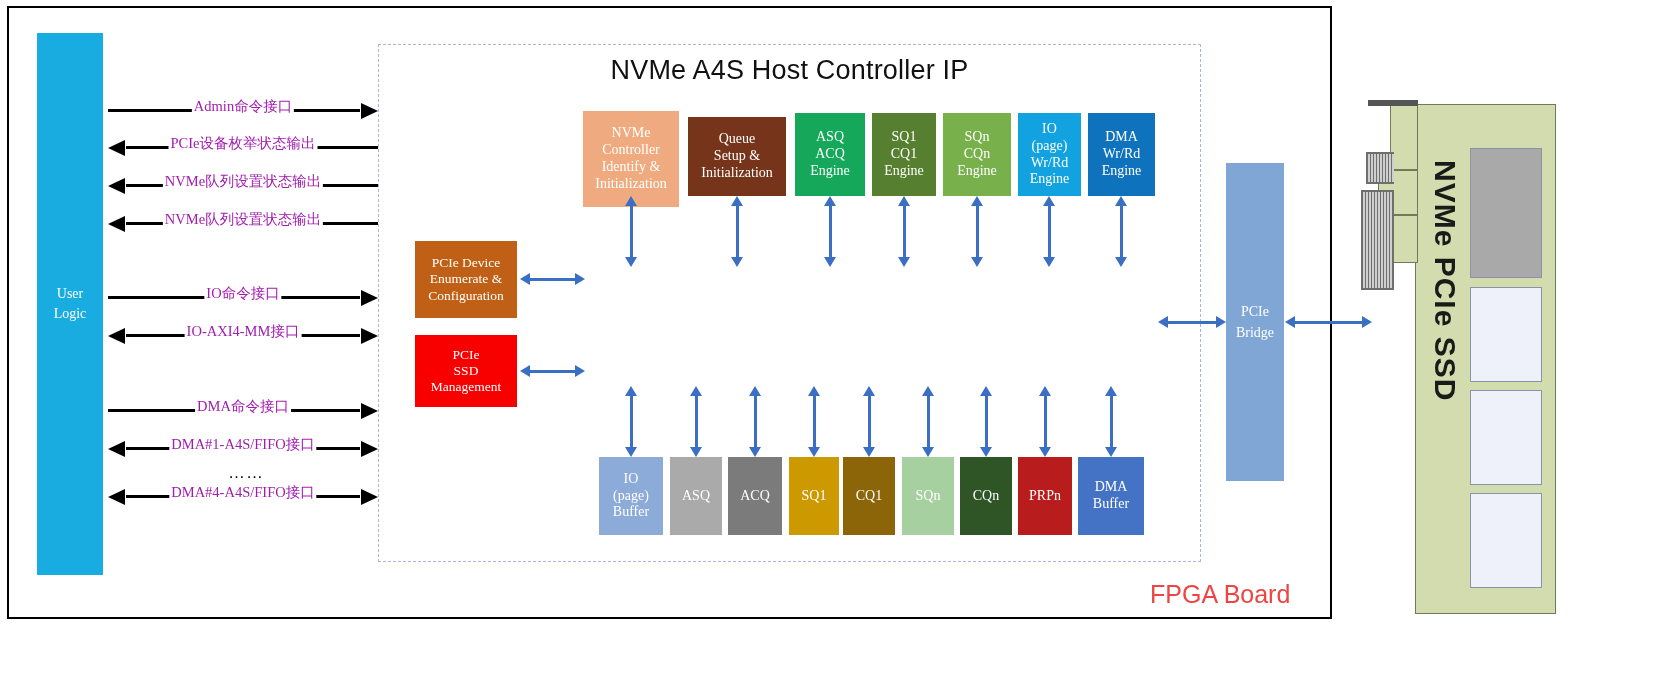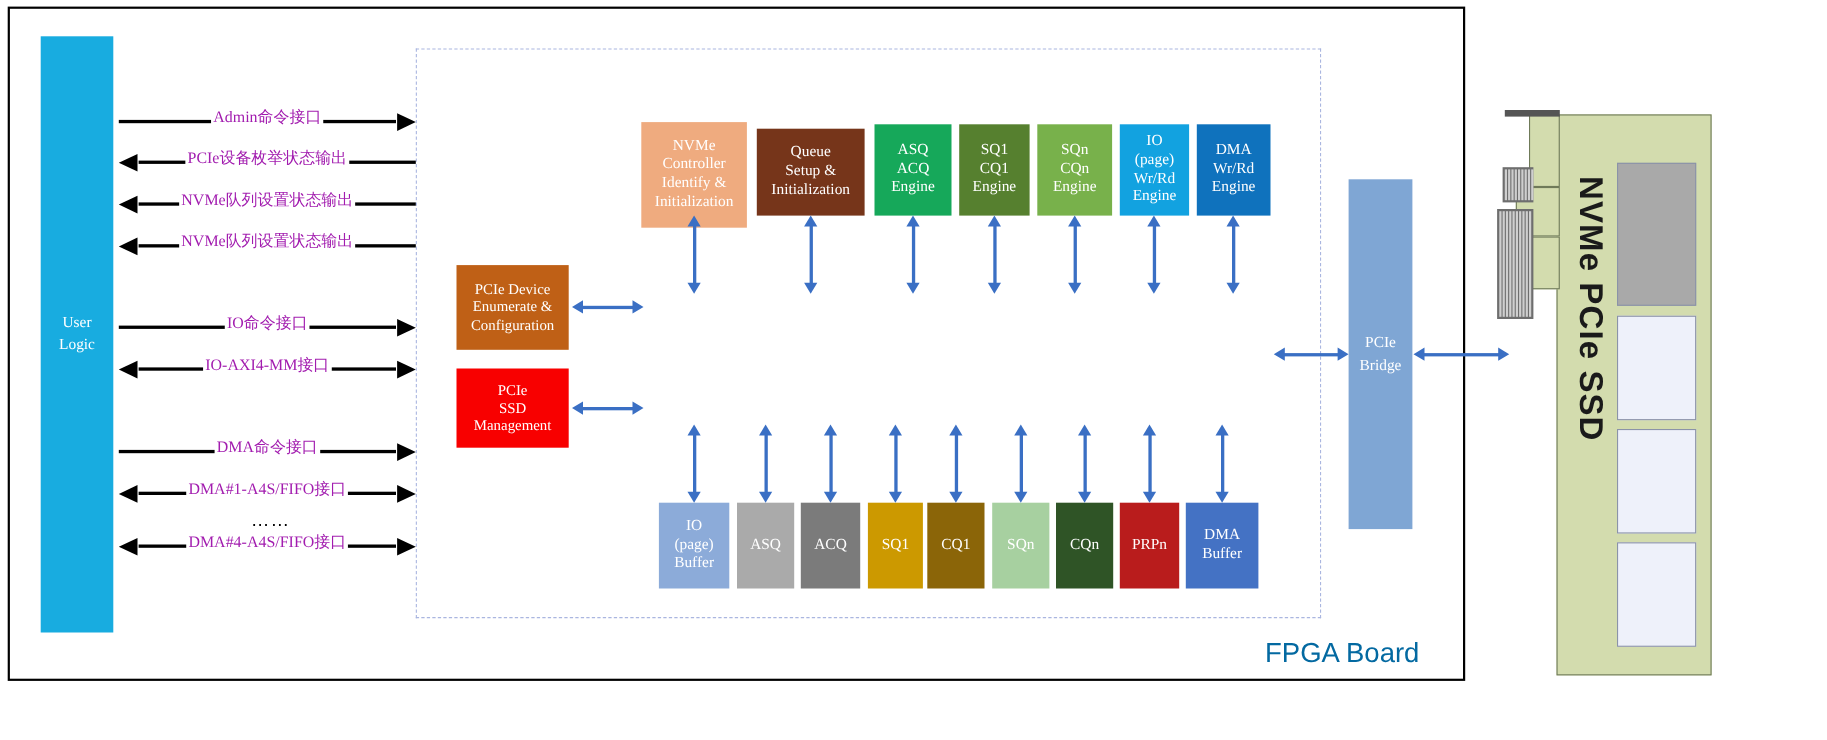--- a/index.html
+++ b/index.html
@@ -40,39 +40,40 @@
 
   
   .vconn{position:absolute;width:3px;background:#3a6fc4;}
   .vhead-d{position:absolute;width:0;height:0;border-left:6.5px solid transparent;border-right:6.5px solid transparent;border-top:10px solid #3a6fc4;}
   .vhead-u{position:absolute;width:0;height:0;border-left:6.5px solid transparent;border-right:6.5px solid transparent;border-bottom:10px solid #3a6fc4;}
   .hconn{position:absolute;height:3px;background:#3a6fc4;}
   .hhead-r{position:absolute;width:0;height:0;border-top:6.5px solid transparent;border-bottom:6.5px solid transparent;border-left:10px solid #3a6fc4;}
   .hhead-l{position:absolute;width:0;height:0;border-top:6.5px solid transparent;border-bottom:6.5px solid transparent;border-right:10px solid #3a6fc4;}
 
   .fpga-label{position:absolute;left:1150px;top:580px;font-family:"Liberation Sans",sans-serif;
-    font-size:25px;color:#0369a1;}
+    font-size:25px;color:#ef4444;}
 
   
   .ssd-pcb{position:absolute;background:#d3dcae;border:1.5px solid #6f7a59;box-sizing:border-box;}
   .ssd-text{position:absolute;font-family:"Liberation Sans",sans-serif;font-weight:bold;font-size:30px;color:#1a1a1a;
     writing-mode:vertical-rl;letter-spacing:1px;}
   .chip{position:absolute;border:1.5px solid #8b93a8;box-sizing:border-box;}
   .fingers{position:absolute;background:#6e6e6e;}
   .finger{position:absolute;background:#cfcfcf;width:1.6px;}
   .bracket{position:absolute;background:#d3dcae;border:1.5px solid #6f7a59;box-sizing:border-box;}
   .bracket-top{position:absolute;background:#555;}
 </style>
 </head>
 <body>
 
 <div id="stage">
 
   <div class="outer-frame"></div>
   <div class="ip-region"></div>
+  <div class="ip-title">NVMe A4S Host Controller IP</div>
 
   <div class="user-logic">
     <span>User<br>Logic</span>
   </div>
 
   <div id="interface-arrows">
       <div class="arow" style="left: 108px; top: 102px; width: 270px;">
         <div class="aline" style="left: 0px; width: 252px;"></div>
         <div class="ahead-r" style="left: 253px;"></div>
         <div class="alabel" style="left: 50%; transform: translateX(-50%);">Admin命令接口</div>

